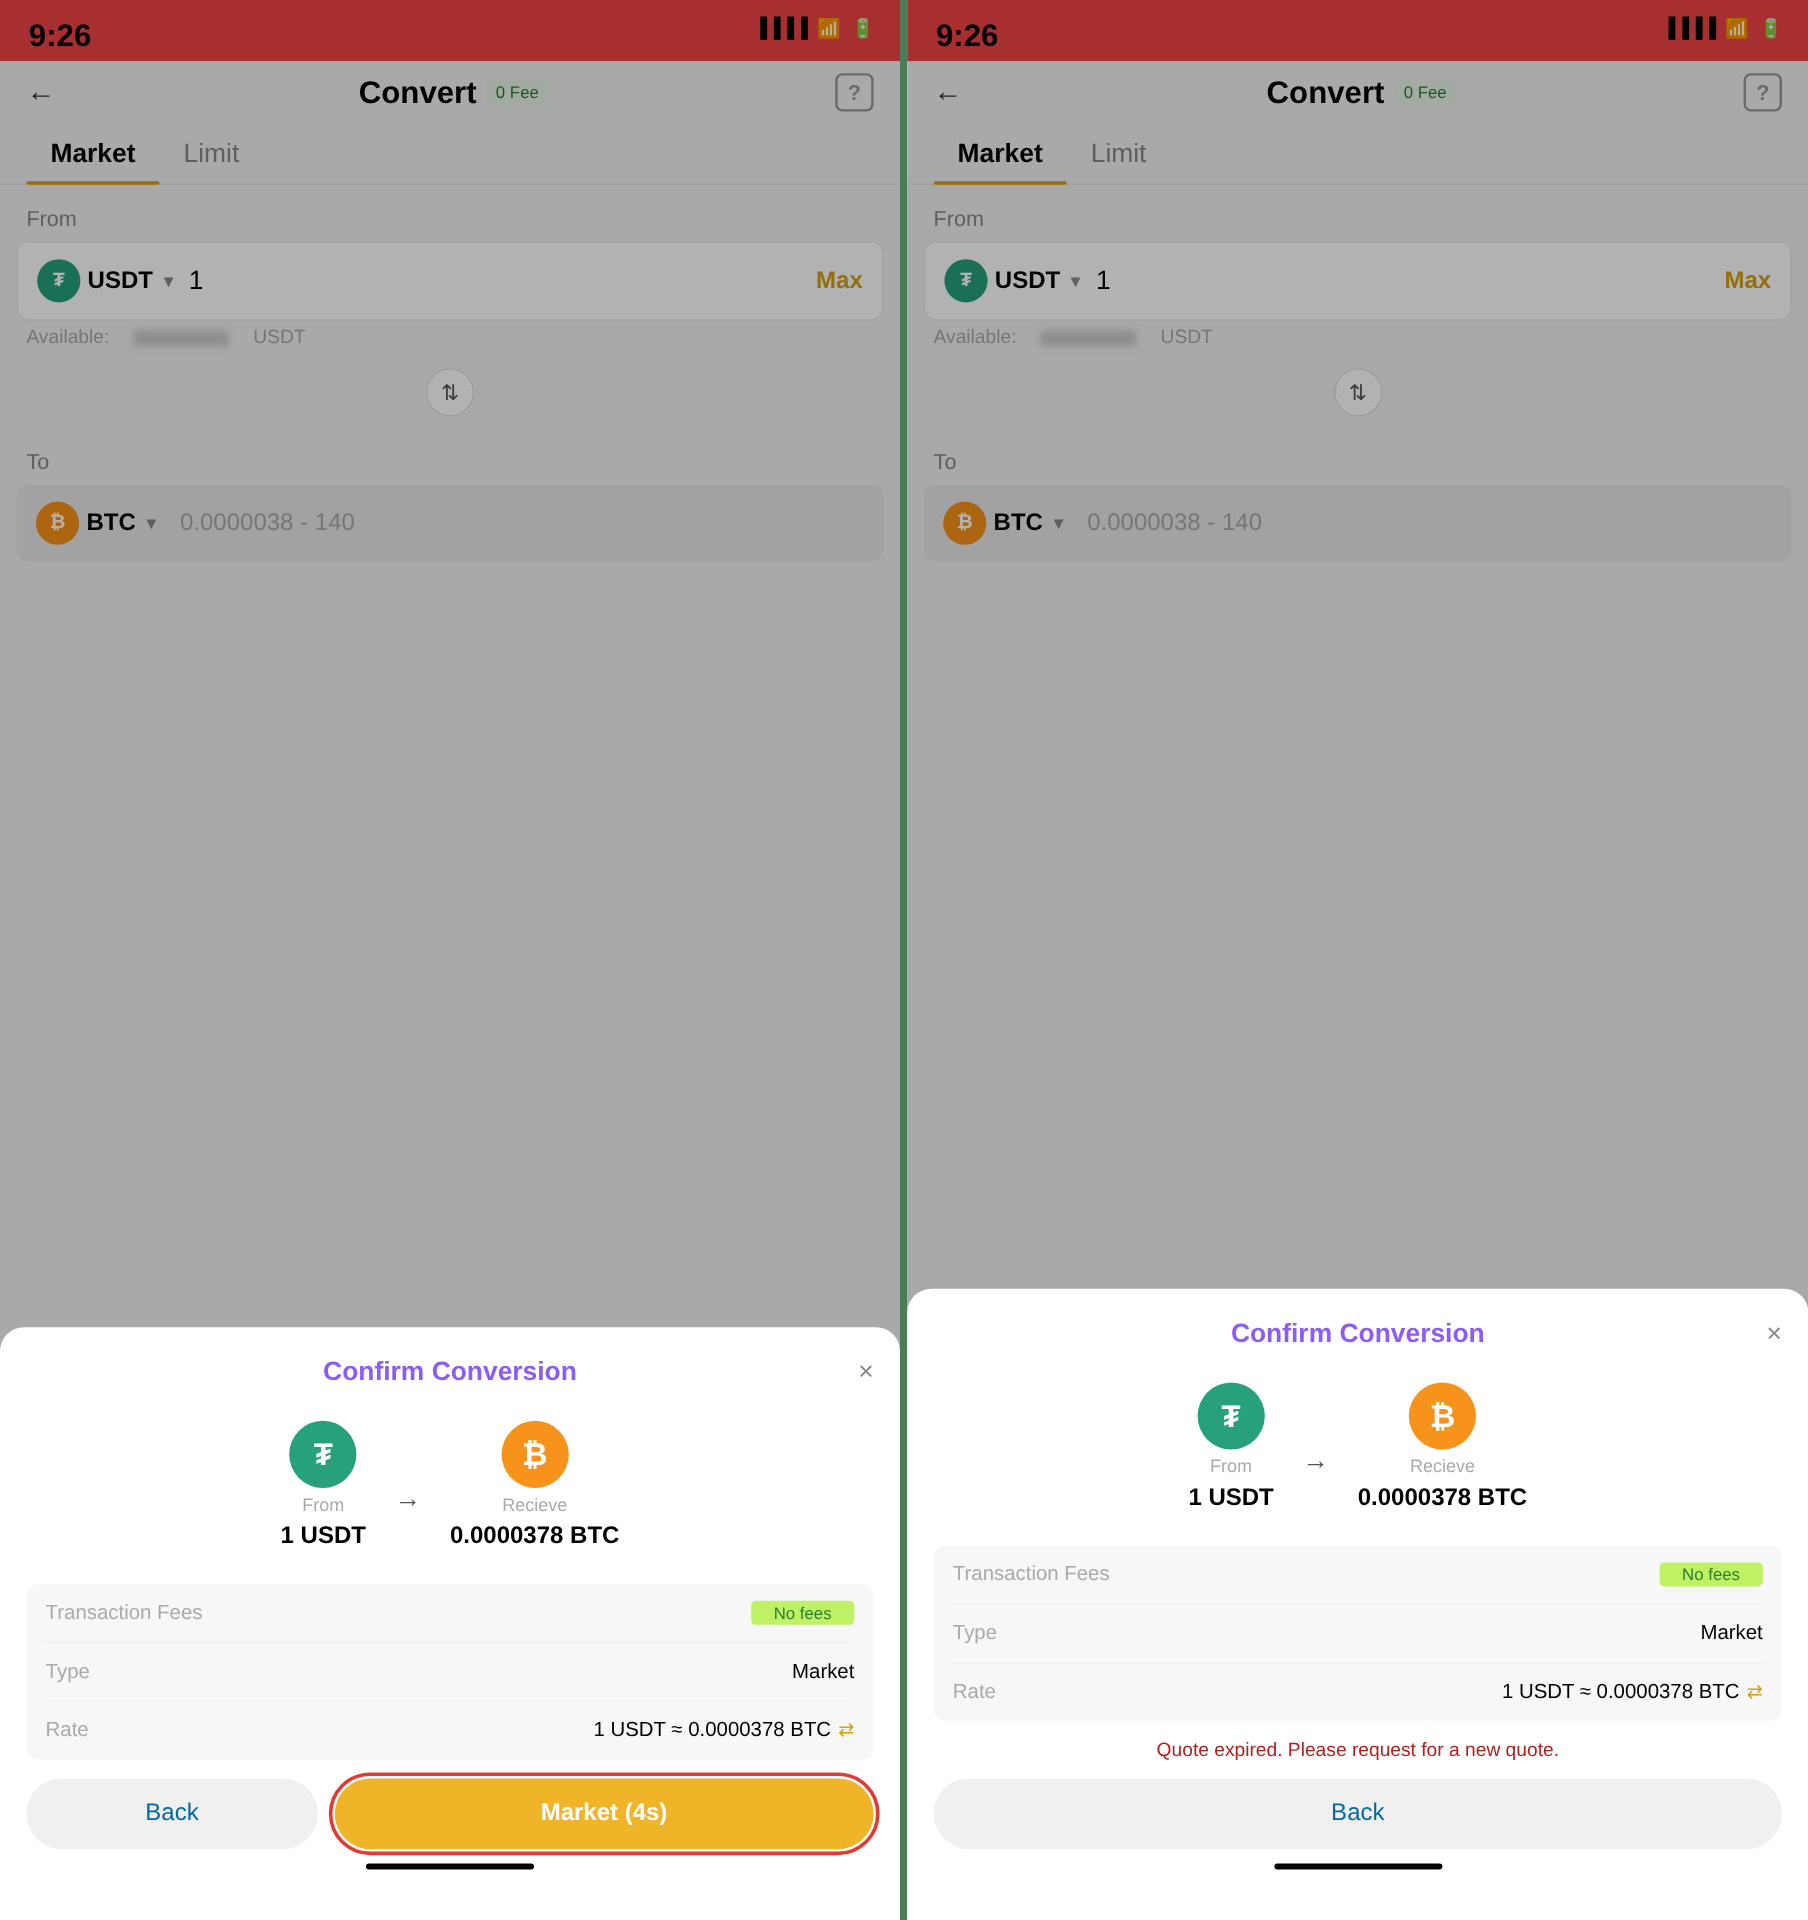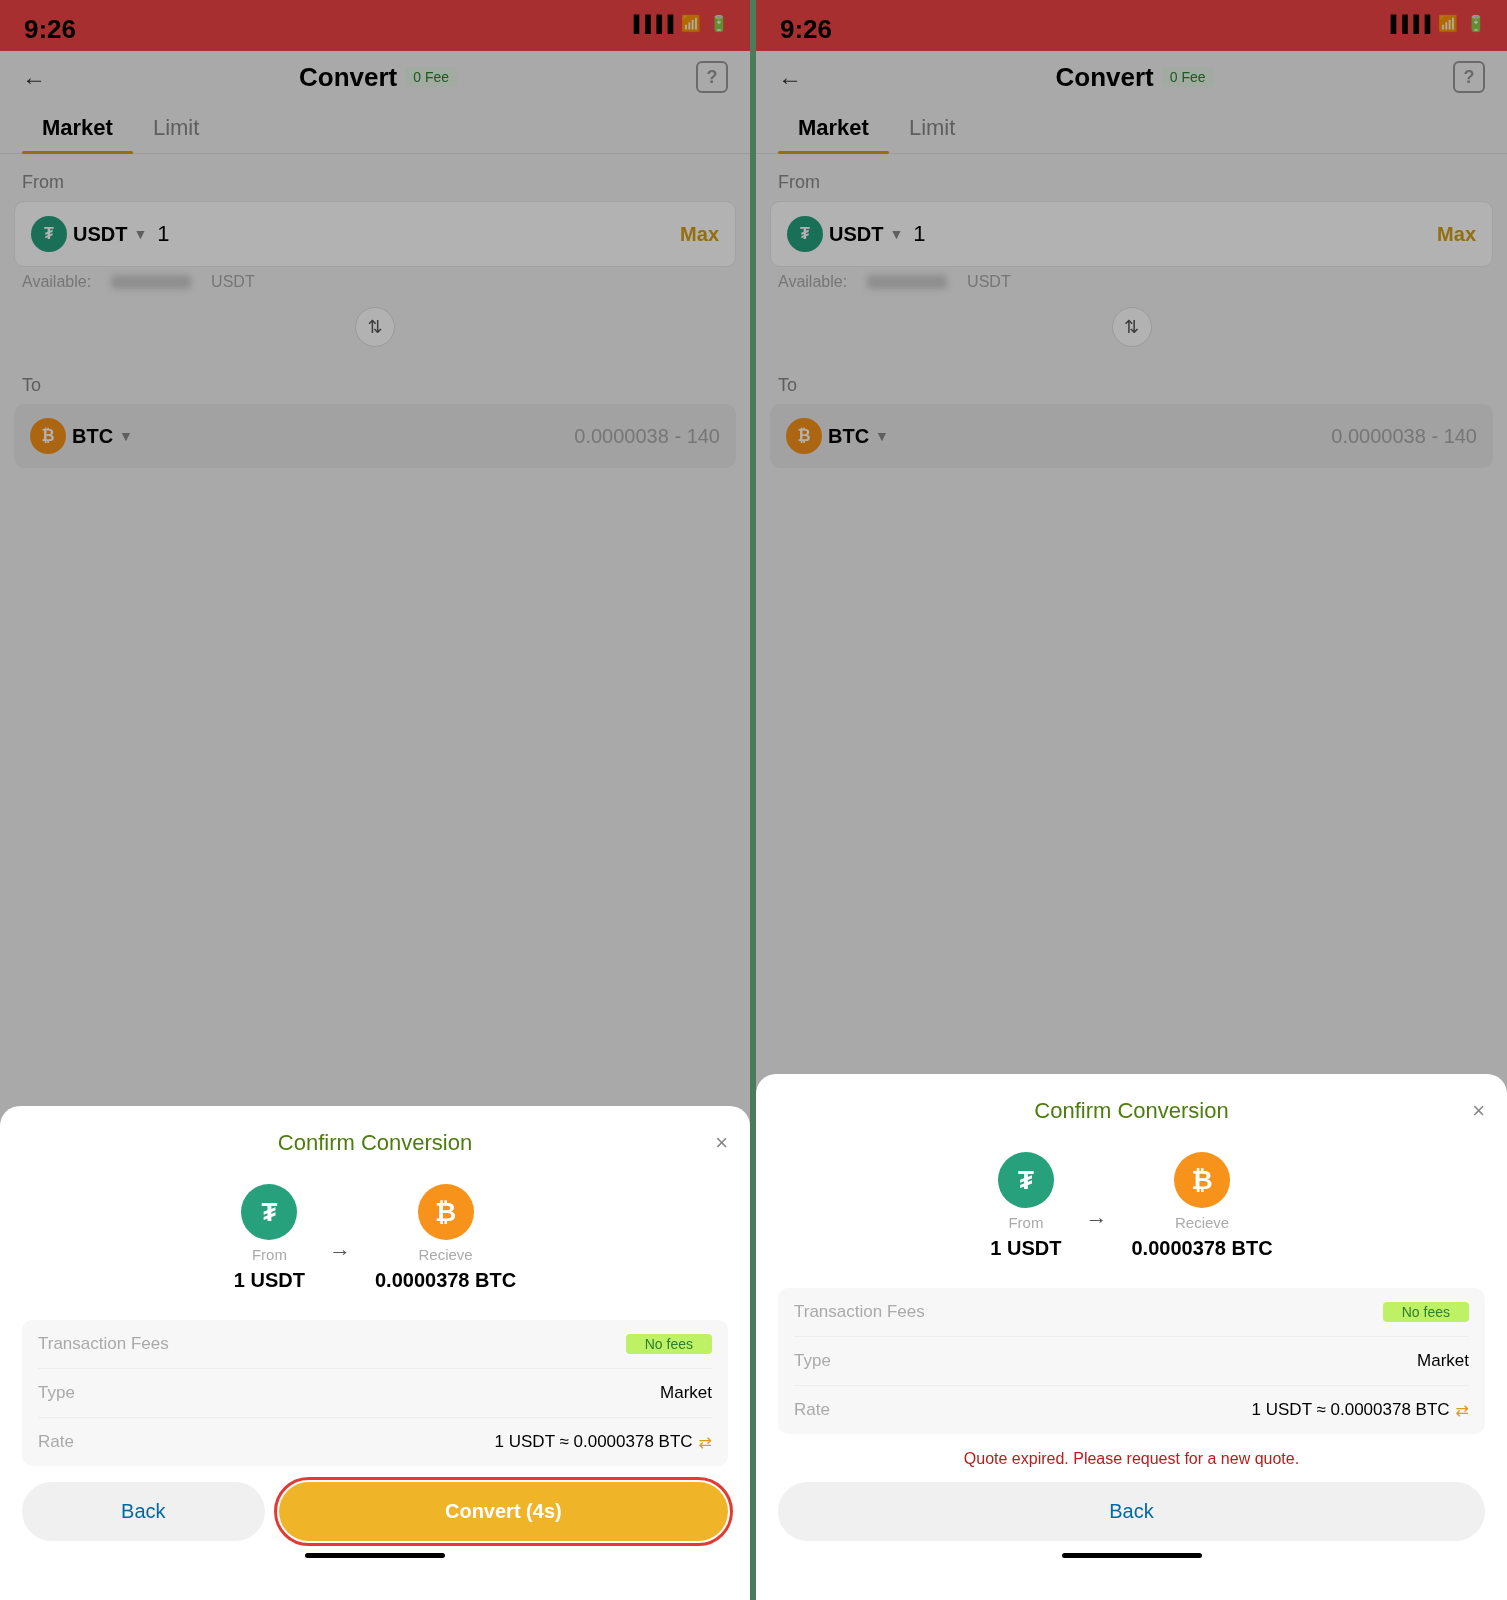--- a/index.html
+++ b/index.html
@@ -222,22 +222,21 @@
       align-items: center;
       background: #e8e8e8;
       margin: 0 14px;
       border-radius: 10px;
       padding: 14px 16px;
     }
     .to-amount {
       flex: 1;
       font-size: 20px;
       color: #aaa;
-      margin-left: 23px;
-      text-align: right;
+      margin-left: 10px;
     }
     
     .modal-overlay {
       position: absolute;
       bottom: 0;
       left: 0;
       right: 0;
       top: 0;
       background: rgba(0,0,0,0.3);
       display: flex;
@@ -251,22 +250,22 @@
     }
     .modal-header {
       display: flex;
       align-items: center;
       justify-content: center;
       position: relative;
       margin-bottom: 28px;
     }
     .modal-title {
       font-size: 22px;
-      font-weight: 400;
-      color: #4d7c0f;
+      font-weight: 700;
+      color: #8b5cf6;
     }
     .modal-close {
       position: absolute;
       right: 0;
       top: 0;
       font-size: 22px;
       color: #888;
       cursor: pointer;
       background: none;
       border: none;
@@ -497,21 +496,21 @@
           <span class="detail-label">Rate</span>
           <span class="detail-value">
             <span>1 USDT ≈ 0.0000378 BTC</span>
             <span class="swap-small">⇄</span>
           </span>
         </div>
       </div>
 
       <div class="btn-row">
         <button class="btn-back">Back</button>
-        <button class="btn-convert highlighted">Convert (4s)</button>
+        <button class="btn-convert highlighted">Market (4s)</button>
       </div>
 
       <div class="home-indicator">
         <div class="home-bar"></div>
       </div>
     </div>
   </div>
 </div>
 
 <div class="divider"></div>

